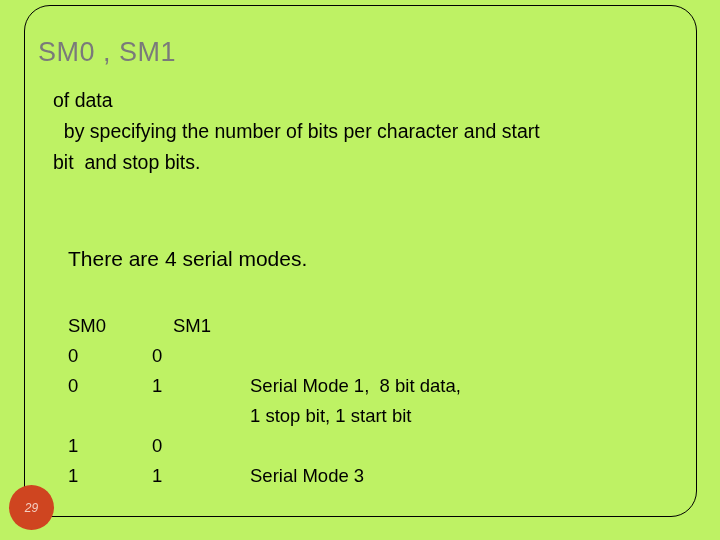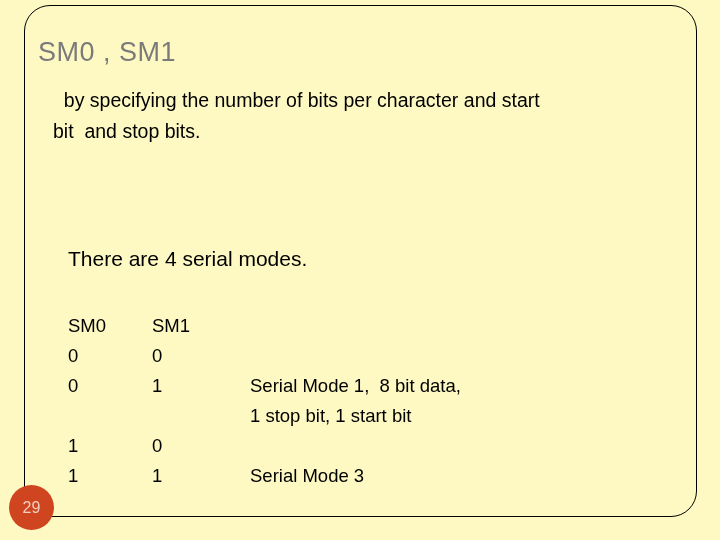--- a/index.html
+++ b/index.html
@@ -12,21 +12,21 @@
     height: 540px;
     background: #ffffff;
     font-family: "Liberation Sans", sans-serif;
     overflow: hidden;
   }
 
   #slide {
     position: relative;
     width: 720px;
     height: 540px;
-    background: #fef9c3;
+    background: #bef264;
   }
 
   
   #slide-frame {
     position: absolute;
     left: 24px;
     top: 5px;
     width: 673px;
     height: 512px;
     border: 1.6px solid #000000;
@@ -107,21 +107,21 @@
     flex: 1;
     font-size: 18.5px;
     line-height: 30px;
     color: #000000;
     text-align: left;
     white-space: pre;
   }
 
   
   .tbl-row.header .col-sm0 { padding-left: 0px; margin-left: 8px; }
-  .tbl-row.header .col-sm1 { padding-left: 0px; }
+  .tbl-row.header .col-sm1 { padding-left: 0px; margin-left: 21px; }
   .tbl-row.header .col-sm1 { width: 106px; }
 
   .tbl-row.header .col-sm0,
   .tbl-row.header .col-sm1 {
     font-size: 18.5px;
   }
 
   .tbl-row.data .col-sm0 { padding-left: 8px; }
   .tbl-row.data .col-sm1 { padding-left: 8px; }
 
@@ -131,35 +131,37 @@
     top: 485px;
     width: 45px;
     height: 45px;
     border-radius: 50%;
     background: #cf4520;
     display: flex;
     align-items: center;
     justify-content: center;
   }
   #page-badge-label {
-    font-size: 16px;
+    font-size: 12px;
     color: #f3cfc2;
     line-height: 1;
+    font-style: italic;
   }
 </style>
 </head>
 <body>
 
 <div id="slide">
 
   <div id="slide-frame"></div>
 
   <div id="slide-title">SM0 , SM1</div>
 
   <div id="body-block">
+    <div class="body-line">of data</div>
     <div class="body-line">  by specifying the number of bits per character and start</div>
     <div class="body-line">bit  and stop bits.</div>
   </div>
 
   <div id="modes-note">There are 4 serial modes.</div>
 
   <div id="modes-table">
 
     <div class="tbl-row header">
       <div class="col-sm0">SM0</div>

